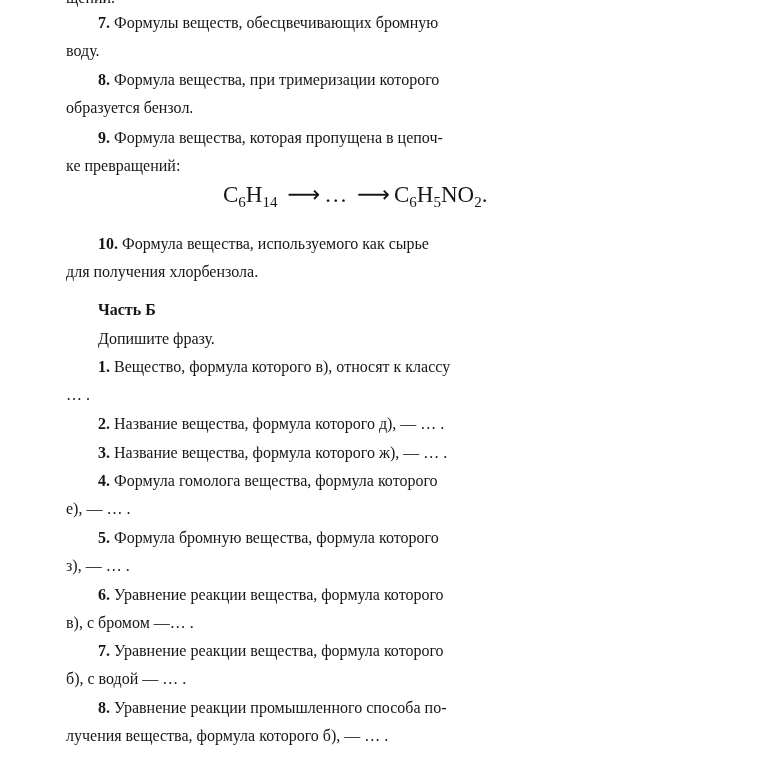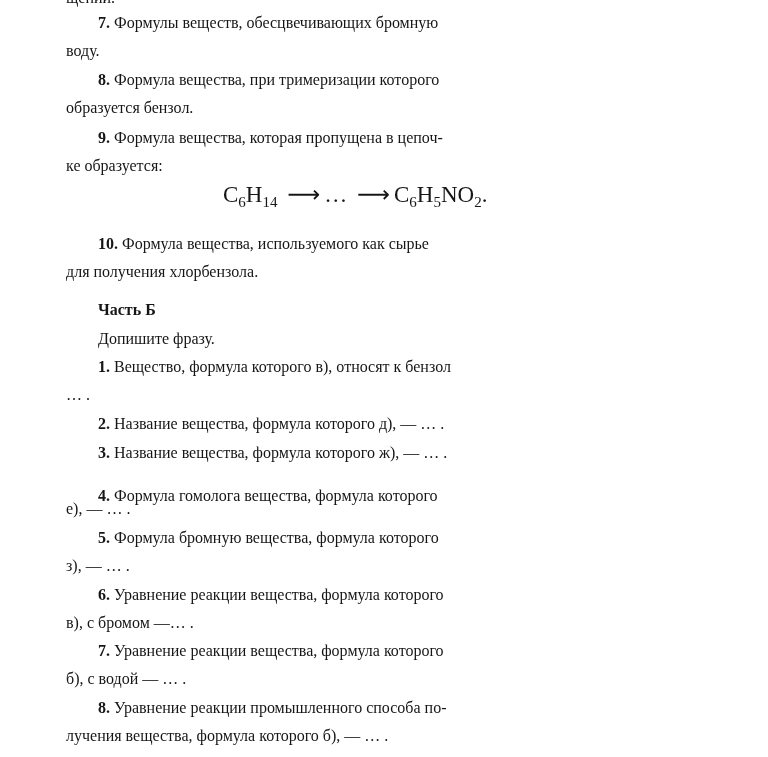--- a/index.html
+++ b/index.html
@@ -30,50 +30,50 @@
   <div class="line" style="top:37px;">воду.</div>
 
   <div class="line ind" style="top:66px;">
     <b class="num">8.</b> <span>Формула вещества, при тримеризации которого</span>
   </div>
   <div class="line" style="top:94px;">образуется бензол.</div>
 
   <div class="line ind" style="top:124px;">
     <b class="num">9.</b> <span>Формула вещества, которая пропущена в цепоч-</span>
   </div>
-  <div class="line" style="top:152px;">ке образуется:</div>
+  <div class="line" style="top:152px;">ке превращений:</div>
 
   <div class="formula">
     <span>C</span><sub>6</sub><span>H</span><sub>14</sub>
     <span class="arrow">⟶</span><span>…</span>
     <span class="arrow">⟶</span><span>C</span><sub>6</sub><span>H</span><sub>5</sub><span>NO</span><sub>2</sub><span>.</span>
   </div>
 
   <div class="line ind" style="top:230px;">
     <b class="num">10.</b> <span>Формула вещества, используемого как сырье</span>
   </div>
   <div class="line" style="top:258px;">для получения хлорбензола.</div>
 
   <div class="line ind heading" style="top:296px;">Часть Б</div>
   <div class="line ind" style="top:325px;">Допишите фразу.</div>
 
   <div class="line ind" style="top:353px;">
-    <b class="num">1.</b> <span>Вещество, формула которого в), относят к бензол</span>
+    <b class="num">1.</b> <span>Вещество, формула которого в), относят к классу</span>
   </div>
   <div class="line" style="top:381px;">… .</div>
 
   <div class="line ind" style="top:410px;">
     <b class="num">2.</b> <span>Название вещества, формула которого д), — … .</span>
   </div>
 
   <div class="line ind" style="top:439px;">
     <b class="num">3.</b> <span>Название вещества, формула которого ж), — … .</span>
   </div>
 
-  <div class="line ind" style="top:482px;font-family:Liberation Serif, serif;">
+  <div class="line ind" style="top:467px;font-family:Liberation Serif, serif;">
     <b class="num">4.</b> <span>Формула гомолога вещества, формула которого</span>
   </div>
   <div class="line" style="top:495px;">е), — … .</div>
 
   <div class="line ind" style="top:524px;">
     <b class="num">5.</b> <span>Формула бромную вещества, формула которого</span>
   </div>
   <div class="line" style="top:552px;">з), — … .</div>
 
   <div class="line ind" style="top:581px;">

